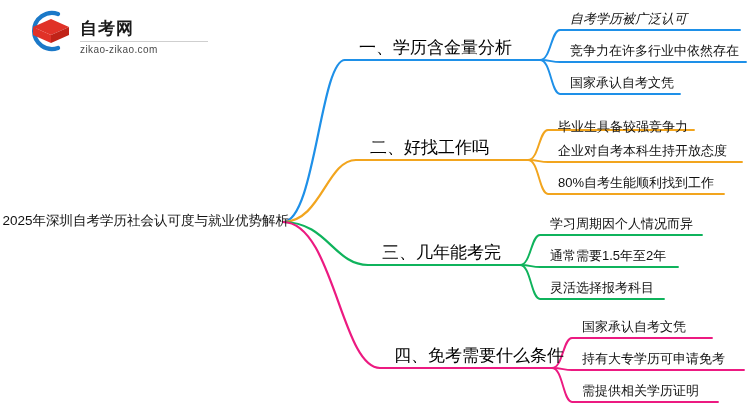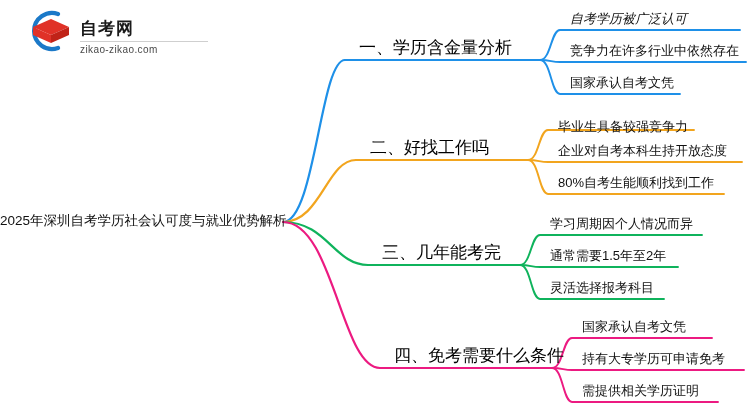--- a/index.html
+++ b/index.html
@@ -133,21 +133,21 @@
       <path d="M 520 265 C 531 265, 531 235, 540 235 L 702 235" fill="none" stroke="#0FB35C" stroke-width="1.9" stroke-linecap="round"></path>
       <path d="M 520 265 C 531 265, 531 267, 540 267 L 678 267" fill="none" stroke="#0FB35C" stroke-width="1.9" stroke-linecap="round"></path>
       <path d="M 520 265 C 531 265, 531 299, 540 299 L 664 299" fill="none" stroke="#0FB35C" stroke-width="1.9" stroke-linecap="round"></path>
       <path d="M 283 222 C 333.44 222, 341.2 368, 380 368" fill="none" stroke="#EC1A81" stroke-width="2.2" stroke-linecap="round"></path>
       <path d="M 380 368 L 552 368" fill="none" stroke="#EC1A81" stroke-width="2.2" stroke-linecap="round"></path>
       <path d="M 552 368 C 563 368, 563 338, 572 338 L 712 338" fill="none" stroke="#EC1A81" stroke-width="1.9" stroke-linecap="round"></path>
       <path d="M 552 368 C 563 368, 563 370, 572 370 L 744 370" fill="none" stroke="#EC1A81" stroke-width="1.9" stroke-linecap="round"></path>
       <path d="M 552 368 C 563 368, 563 402, 572 402 L 718 402" fill="none" stroke="#EC1A81" stroke-width="1.9" stroke-linecap="round"></path>
     </svg>
 
-  <div class="root-label" id="root-label" style="top: 213px; left: 0px; width: 233px; text-align: right;">2025年深圳自考学历社会认可度与就业优势解析</div>
+  <div class="root-label" id="root-label" style="top: 213px; left: 0px; width: 289px; text-align: right;">2025年深圳自考学历社会认可度与就业优势解析</div>
 
   <div id="nodes">
       <div class="branch-label" style="left: 359px; top: 40px;">一、学历含金量分析</div>
       <div class="leaf-label" style="left: 570px; top: 11px; font-style: italic;">自考学历被广泛认可</div>
       <div class="leaf-label" style="left: 570px; top: 43px;">竞争力在许多行业中依然存在</div>
       <div class="leaf-label" style="left: 570px; top: 75px;">国家承认自考文凭</div>
       <div class="branch-label" style="left: 370px; top: 140px;">二、好找工作吗</div>
       <div class="leaf-label" style="left: 558px; top: 111px; margin-top: 8px;">毕业生具备较强竞争力</div>
       <div class="leaf-label" style="left: 558px; top: 143px;">企业对自考本科生持开放态度</div>
       <div class="leaf-label" style="left: 558px; top: 175px;">80%自考生能顺利找到工作</div>

